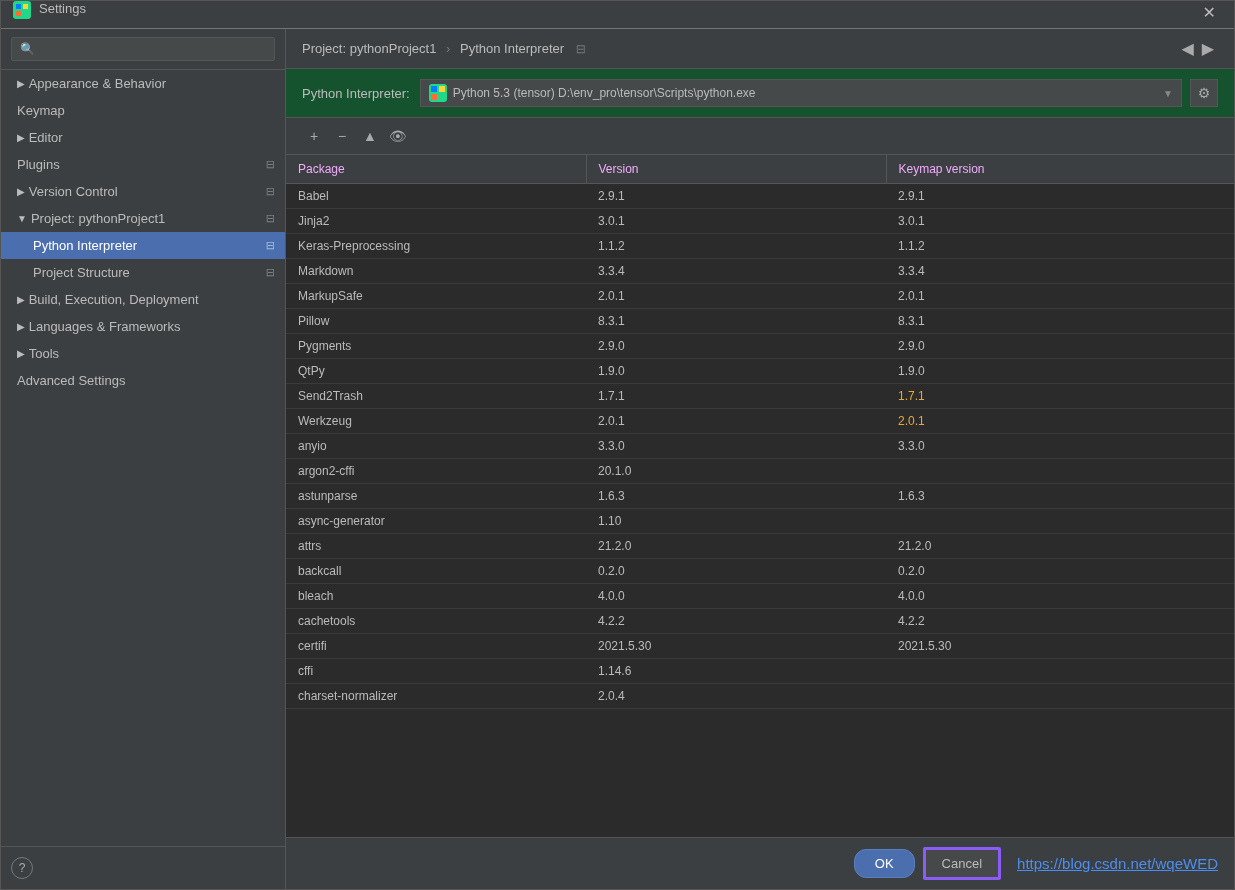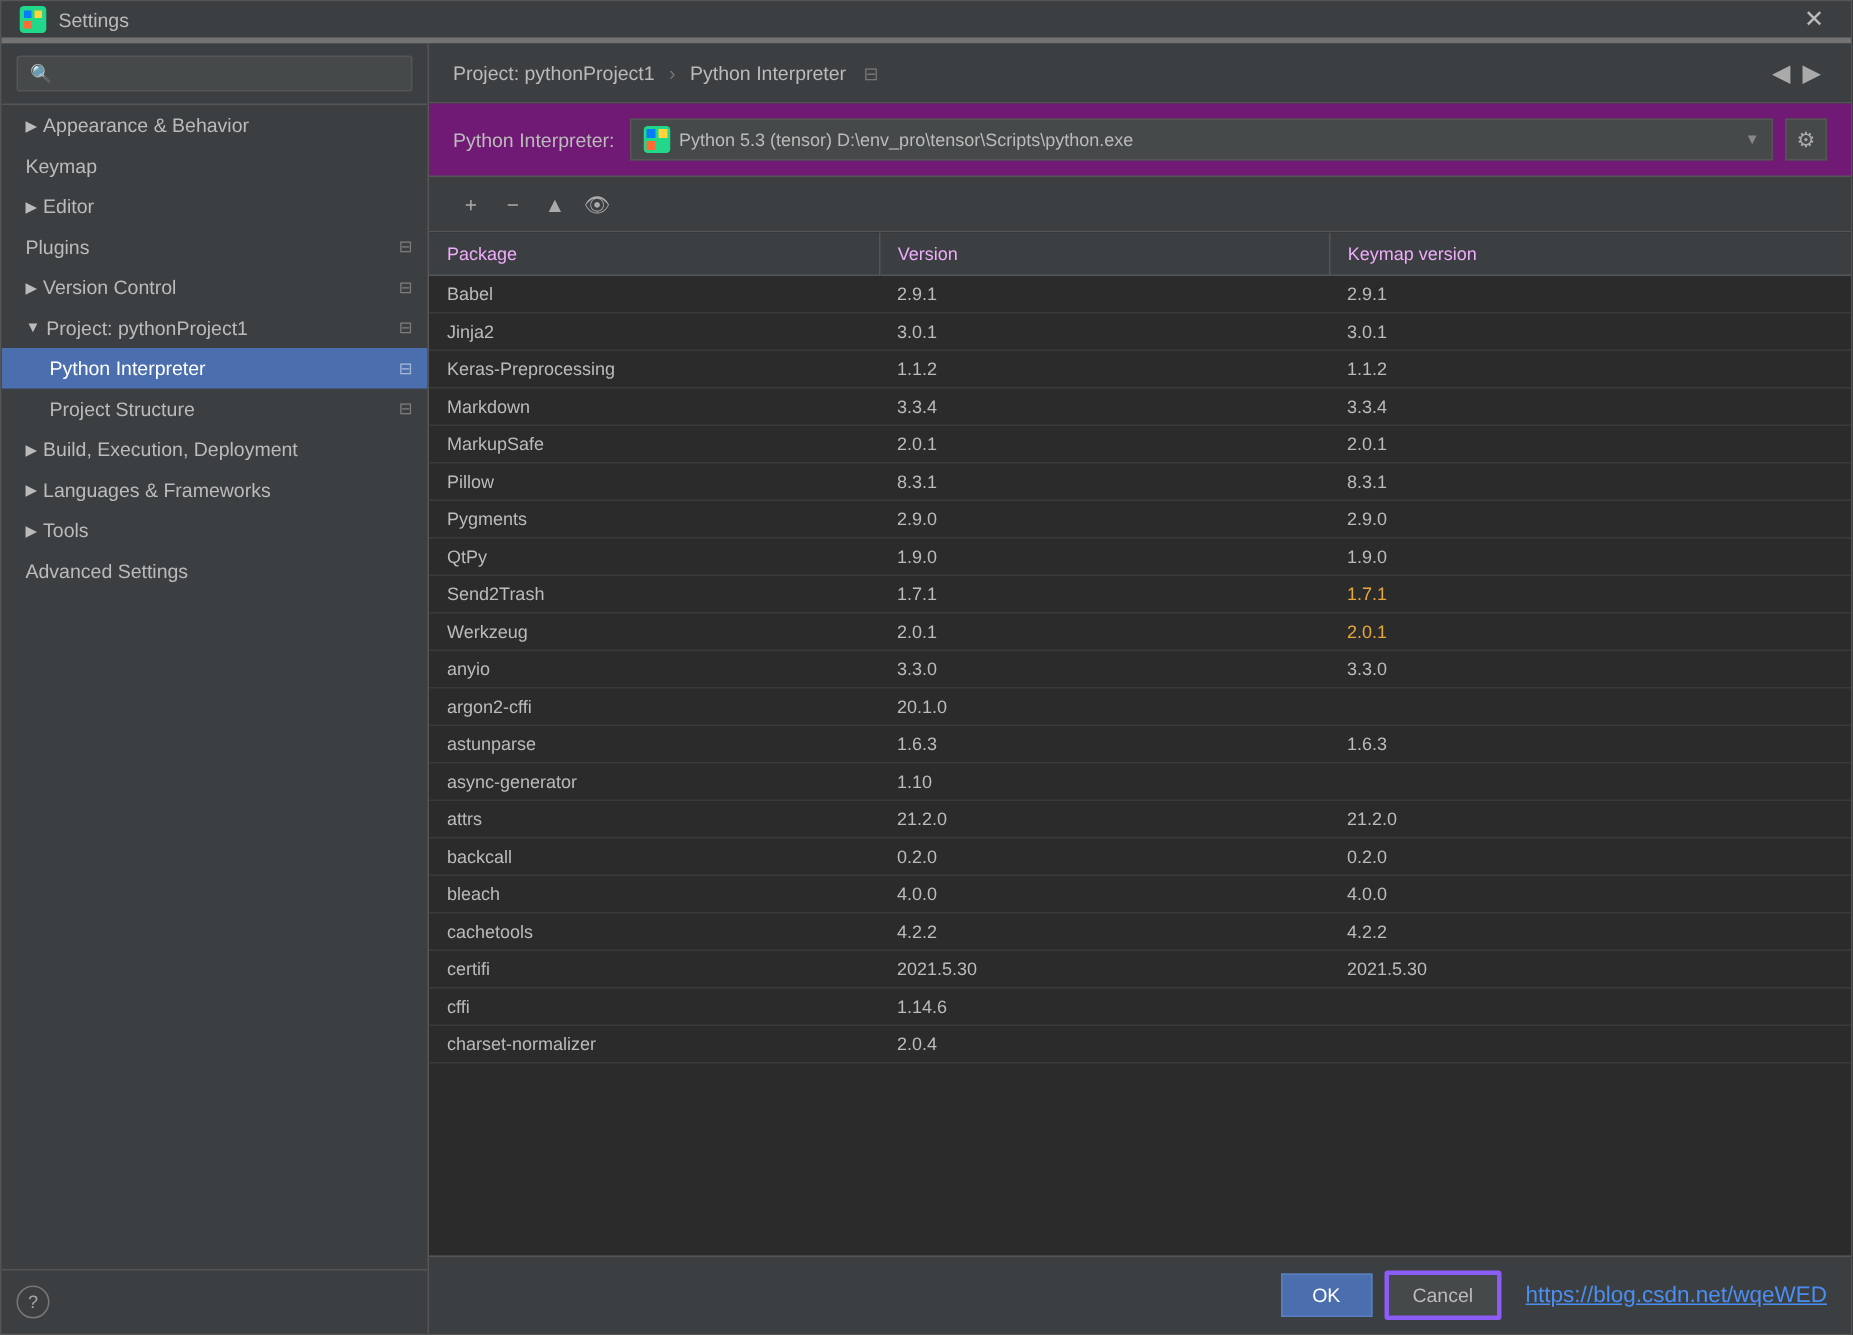--- a/index.html
+++ b/index.html
@@ -17,23 +17,23 @@
       height: 890px;
       background: #3c3f41;
       border: 1px solid #555;
       display: flex;
       flex-direction: column;
     }
     .title-bar {
       height: 28px;
       background: #3c3f41;
       display: flex;
-      align-items: center;
+      align-items: flex-start;
       padding: 0 12px;
-      border-bottom: 4px solid #737373;
+      border-bottom: 1px solid #737373;
       flex-shrink: 0;
     }
     .title-bar-icon {
       width: 18px;
       height: 18px;
       margin-right: 8px;
       display: flex;
       align-items: center;
       justify-content: center;
     }
@@ -155,21 +155,21 @@
     .breadcrumb-text .current { color: #bbbbbb; }
     .breadcrumb-text .settings-icon {
       margin-left: 8px;
       font-size: 12px;
       color: #777;
     }
     .interpreter-bar {
       padding: 10px 16px;
       display: flex;
       align-items: center;
-      background: #701a75;
+      background: #14532d;
       border-bottom: 1px solid #555;
       flex-shrink: 0;
     }
     .interpreter-label {
       color: #bbbbbb;
       margin-right: 10px;
       font-size: 13px;
       white-space: nowrap;
     }
     .interpreter-select {
@@ -277,21 +277,21 @@
       gap: 8px;
       flex-shrink: 0;
     }
     .btn-ok {
       padding: 6px 20px;
       background: #4b6eaf;
       border: 1px solid #5a7fc0;
       color: white;
       cursor: pointer;
       font-size: 13px;
-      border-radius: 0;
+      border-radius: 12px;
     }
     .btn-cancel {
       padding: 6px 16px;
       background: #45494a;
       border: 3px solid #8b5cf6;
       color: #bbbbbb;
       cursor: pointer;
       font-size: 13px;
       border-radius: 2px;
     }

